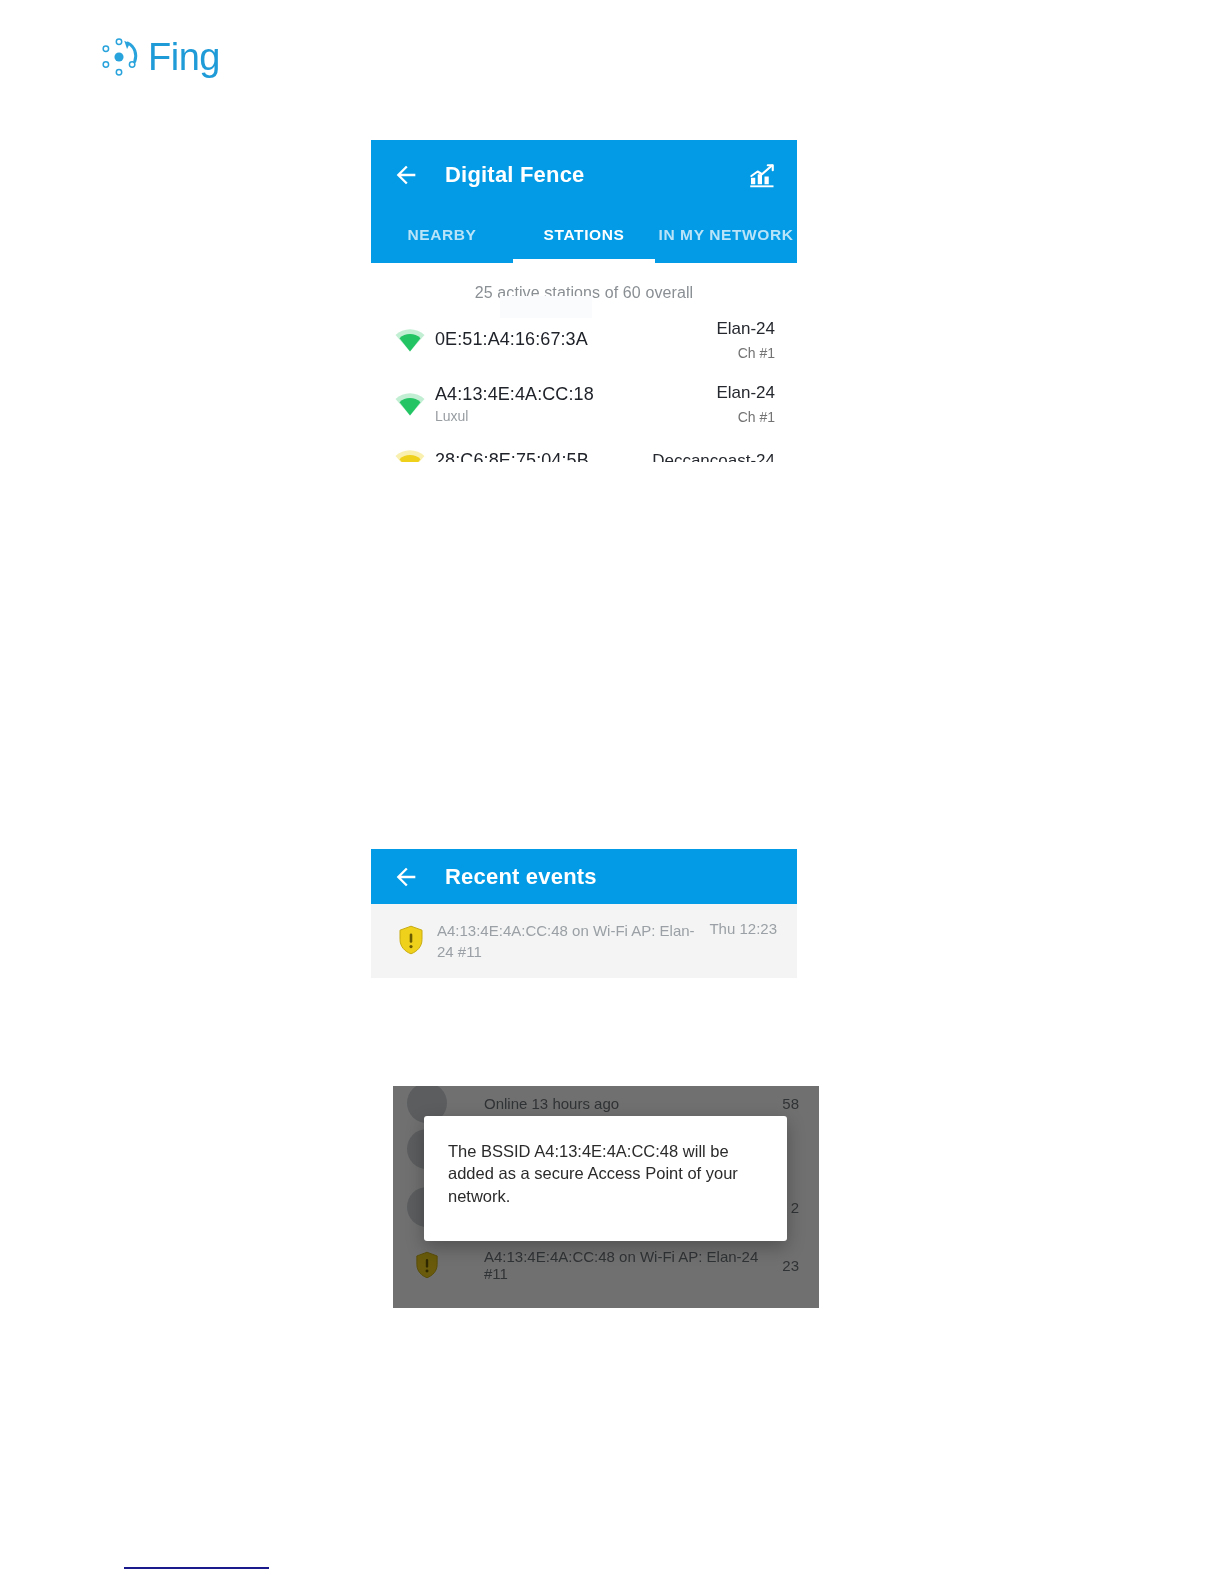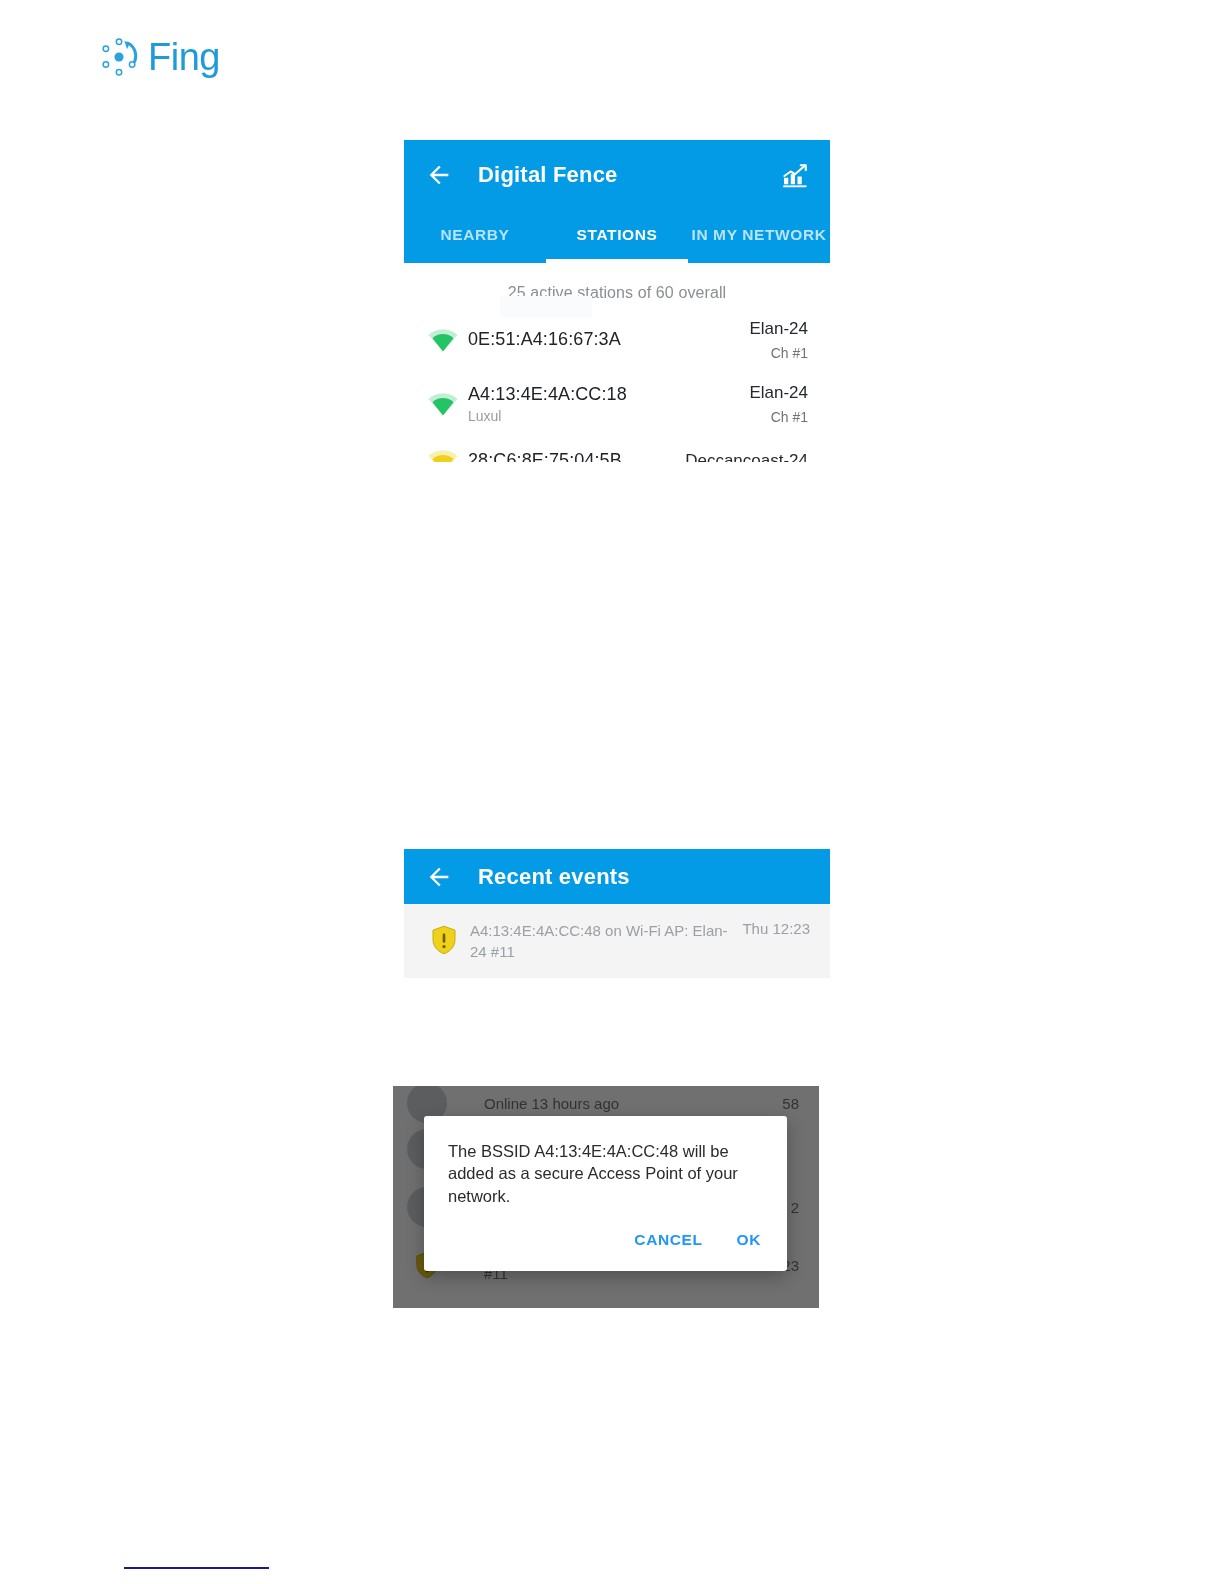--- a/index.html
+++ b/index.html
@@ -30,21 +30,21 @@
     font-size: 38px;
     font-weight: 400;
     color: #1f9bd8;
     letter-spacing: -0.5px;
     line-height: 1;
   }
 
   
   .panel {
     position: absolute;
-    left: 404px;
+    left: 371px;
     width: 426px;
     background: #ffffff;
     overflow: hidden;
   }
 
   
   .appbar {
     background: #039BE5;
     height: 70px;
     display: flex;
@@ -442,20 +442,16 @@
       </span>
       <span class="bg-text">A4:13:4E:4A:CC:48 on Wi-Fi AP: Elan-24 #11</span>
       <span class="bg-right">23</span>
     </div>
   </div>
 
   <div class="dim-overlay"></div>
 
   <div class="dialog">
     <div class="dialog-body">The BSSID A4:13:4E:4A:CC:48 will be added as a secure Access Point of your network.</div>
-    <div class="dialog-actions">
-      <button class="dialog-btn">CANCEL</button>
-      <button class="dialog-btn">OK</button>
-    </div>
   </div>
 </div>
 
 <div class="footer-rule"></div>
 
 </body></html>

